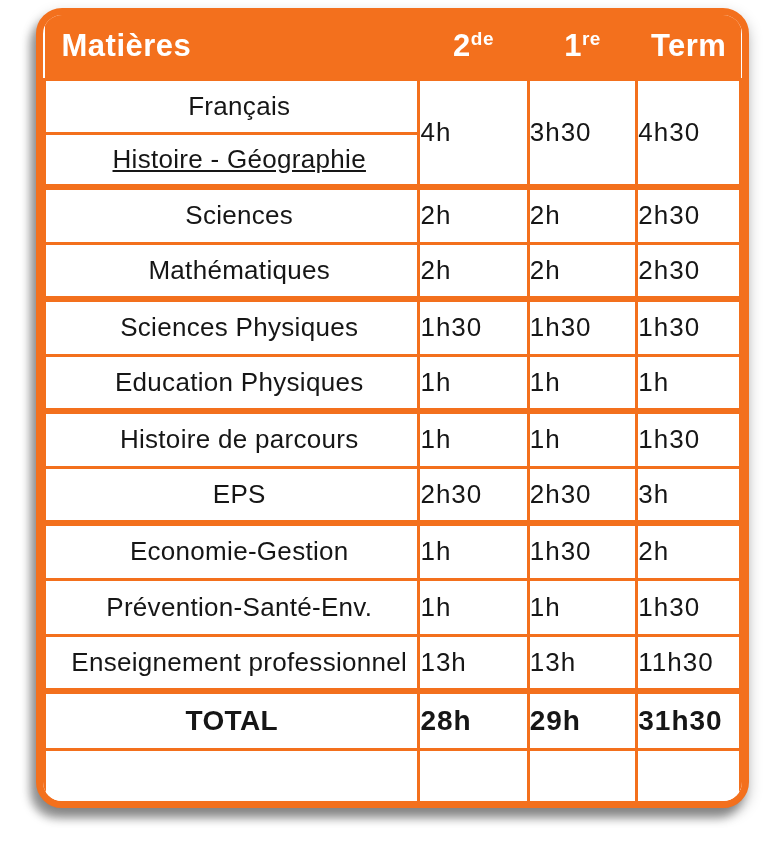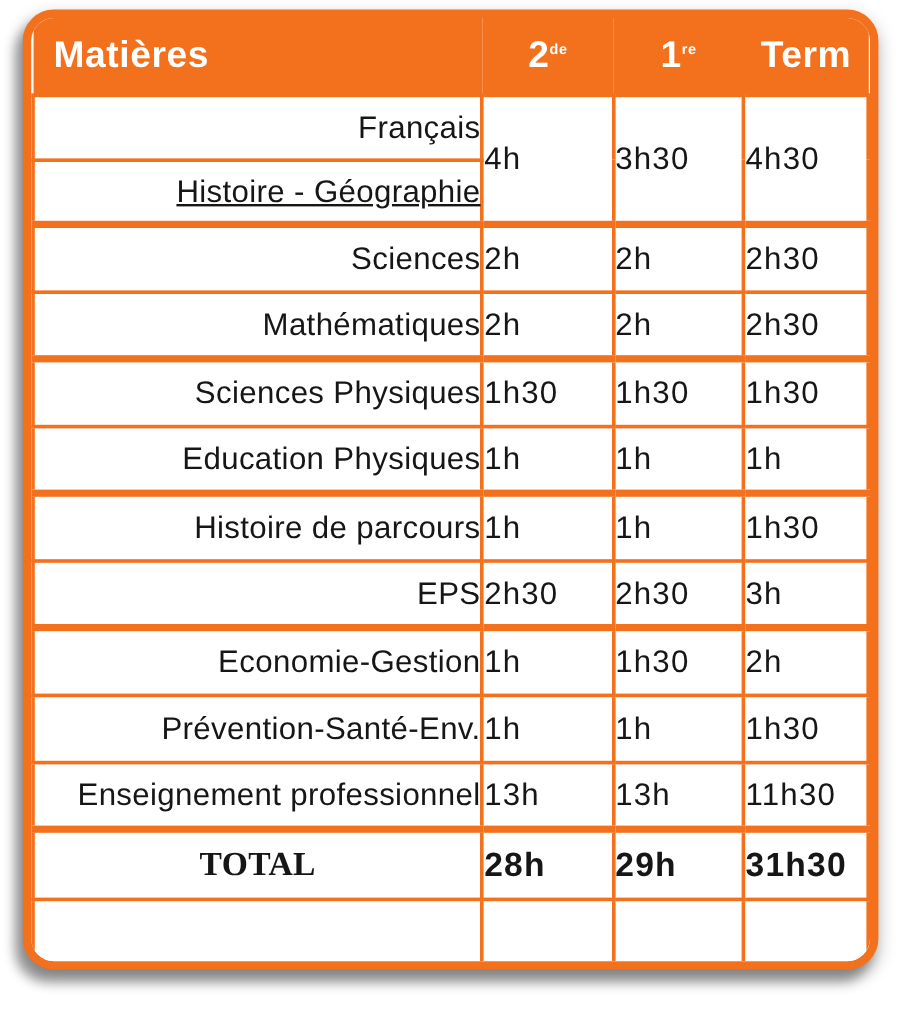--- a/index.html
+++ b/index.html
@@ -4,21 +4,21 @@
 <style>
   * { margin: 0; padding: 0; box-sizing: border-box; }
   html, body {
     width: 767px; height: 845px;
     background: #ffffff;
     font-family: "Liberation Sans", "DejaVu Sans", sans-serif;
     overflow: hidden;
   }
   .card {
     position: absolute;
-    left: 19px; top: 8px;
+    left: 36px; top: 8px;
     width: 713px; height: 800px;
     background: #ffffff;
     border: 7px solid #f3701d;
     border-radius: 26px;
     overflow: hidden;
     box-shadow: -6px 10px 10px rgba(0,0,0,0.35), 0 6px 14px rgba(0,0,0,0.25);
   }
   table {
     width: 100%; height: 100%;
     border-collapse: collapse;
@@ -35,44 +35,44 @@
     font-weight: bold;
     font-size: 31px;
     height: 64px;
     border: none;
     letter-spacing: 0.5px;
     vertical-align: middle;
   }
   thead th.h-subject { text-align: left; padding-left: 17px; }
   thead th.h-val { text-align: center; }
   thead sup {
-    font-size: 12px;
+    font-size: 19px;
     vertical-align: super;
     line-height: 0;
   }
 
   tbody td {
     border: 3px solid #f3701d;
     color: #161616;
     font-size: 26px;
     height: 56px;
     vertical-align: middle;
     background: #ffffff;
   }
-  td.subject { text-align: right; padding-left: 15px; letter-spacing: 0.3px; }
+  td.subject { text-align: center; padding-left: 15px; letter-spacing: 0.3px; }
   td.val { letter-spacing: 1px; }
   tr.thick td { border-top-width: 6px; }
   tr.half-a td { height: 54px; }
   tr.half-b td { height: 54px; text-decoration: underline; }
   tr.total td {
     font-weight: bold;
     font-size: 28px;
     height: 58px;
   }
-  tr.total td.subject { text-align: center; padding-left: 0; font-family: Liberation Serif, serif; }
+  tr.total td.subject { text-align: center; padding-left: 0; }
   tr.filler td { height: 52px; border-bottom: none; }
 </style>
 </head>
 <body>
 
 <div class="card">
   <table>
     <colgroup>
       <col class="c-subject">
         <col class="c-2de">

